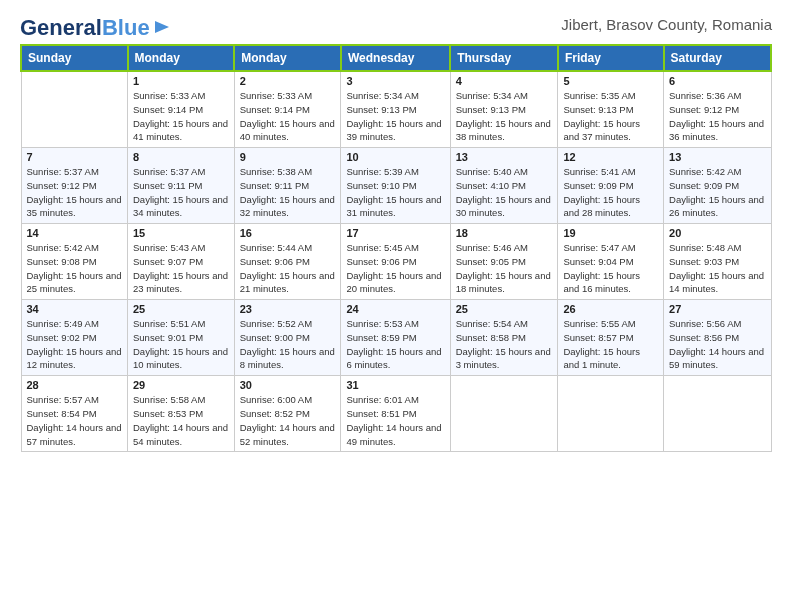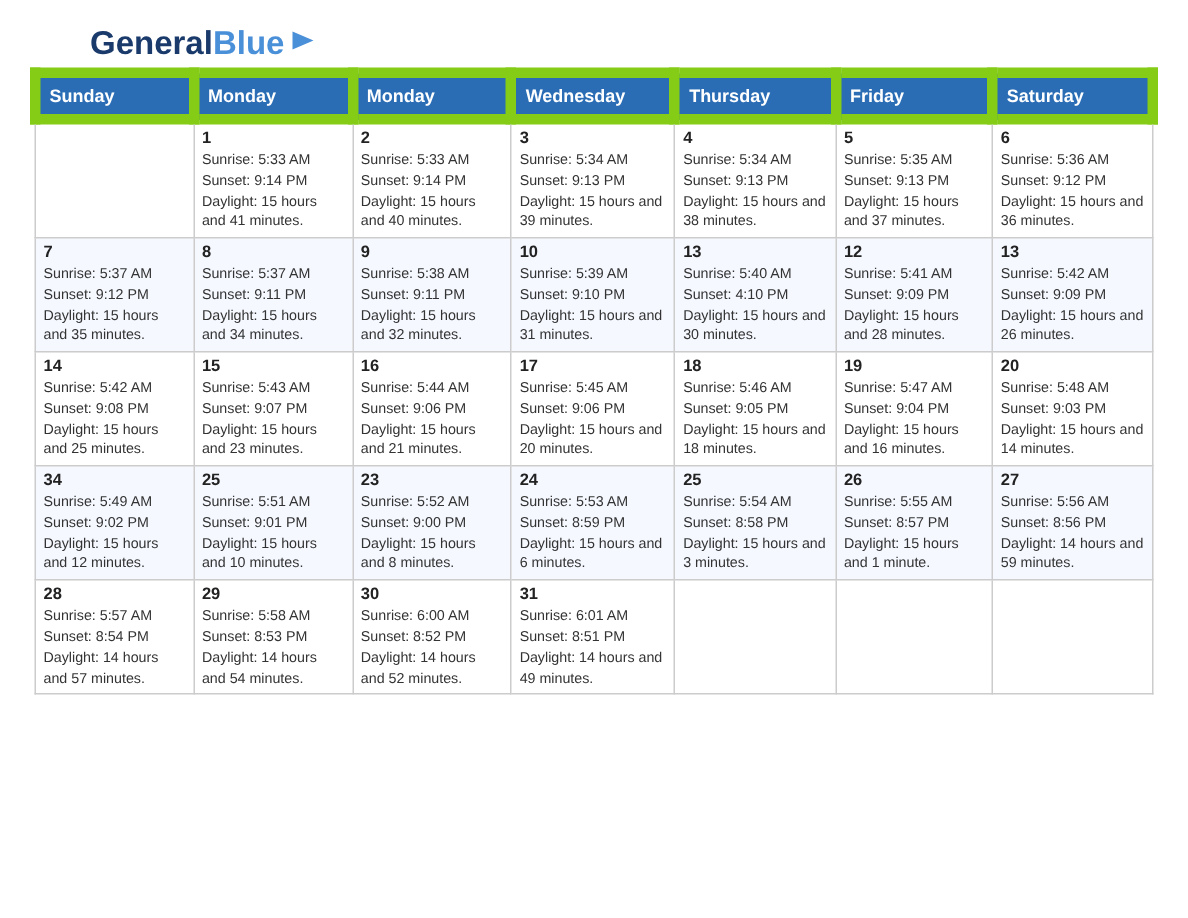--- a/index.html
+++ b/index.html
@@ -12,21 +12,20 @@
     }
     .page {
       width: 792px;
       padding: 16px 20px 10px 20px;
     }
     .header {
       display: flex;
       justify-content: space-between;
       align-items: flex-start;
       margin-bottom: 4px;
-      margin-left: 40px;
     }
     .logo {
       display: flex;
       flex-direction: column;
       align-items: flex-start;
     }
     .logo-text {
       font-size: 22px;
       font-weight: bold;
       color: #1a3a6b;
@@ -53,21 +52,21 @@
       border-collapse: collapse;
       font-size: 10.5px;
     }
     .calendar thead th {
       background: #2a6db5;
       color: #fff;
       font-weight: bold;
       text-align: left;
       padding: 5px 6px;
       font-size: 12px;
-      border: 7px solid #84cc16;
+      border: 2px solid #84cc16;
     }
     .calendar tbody td {
       border: 1px solid #ccc;
       vertical-align: top;
       padding: 3px 5px;
       width: 113px;
       min-height: 70px;
       background: #fff;
     }
     .calendar tbody tr:nth-child(even) td {
@@ -99,20 +98,21 @@
           General<span>Blue</span>
         </span>
         <span style="display:inline-block;margin-left:3px;margin-top:2px;">
           <svg width="18" height="18" viewBox="0 0 18 18">
             <polygon points="2,3 16,9 2,15" fill="#4a90d9"></polygon>
           </svg>
         </span>
       </div>
     </div>
     <div class="title-section">
+      <div class="location">Jibert, Brasov County, Romania</div>
     </div>
   </div>
 
   <table class="calendar">
     <thead>
       <tr>
         <th>Sunday</th>
         <th>Monday</th>
         <th>Monday</th>
         <th>Wednesday</th>

